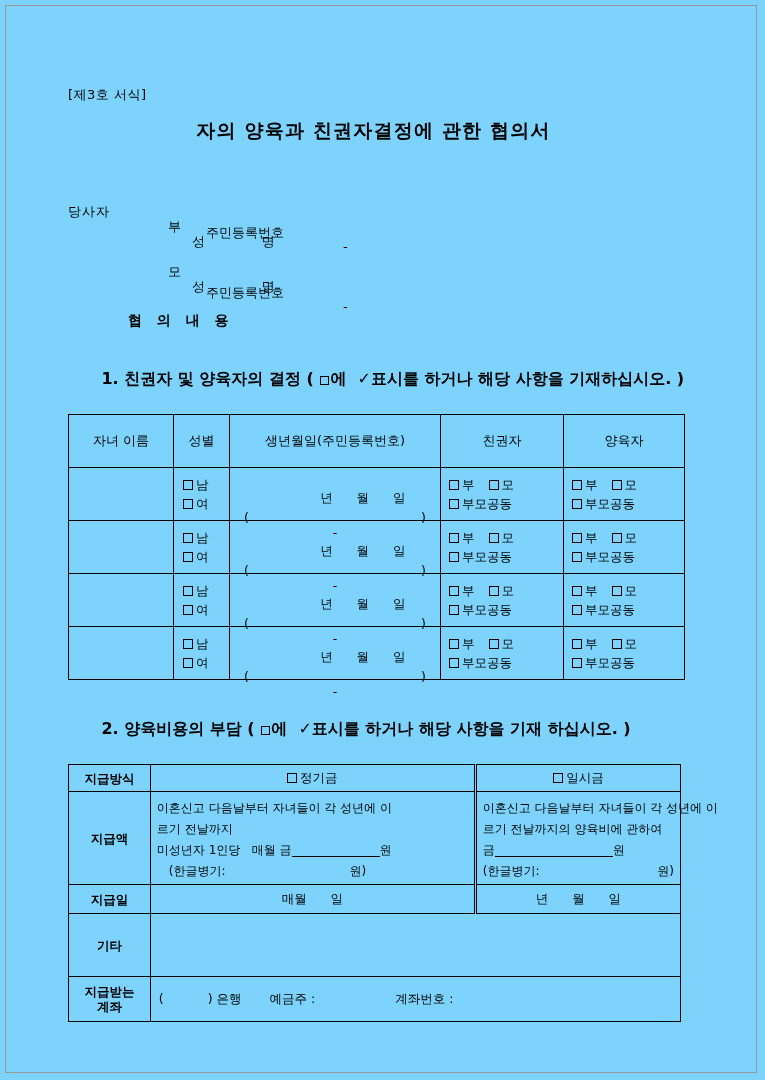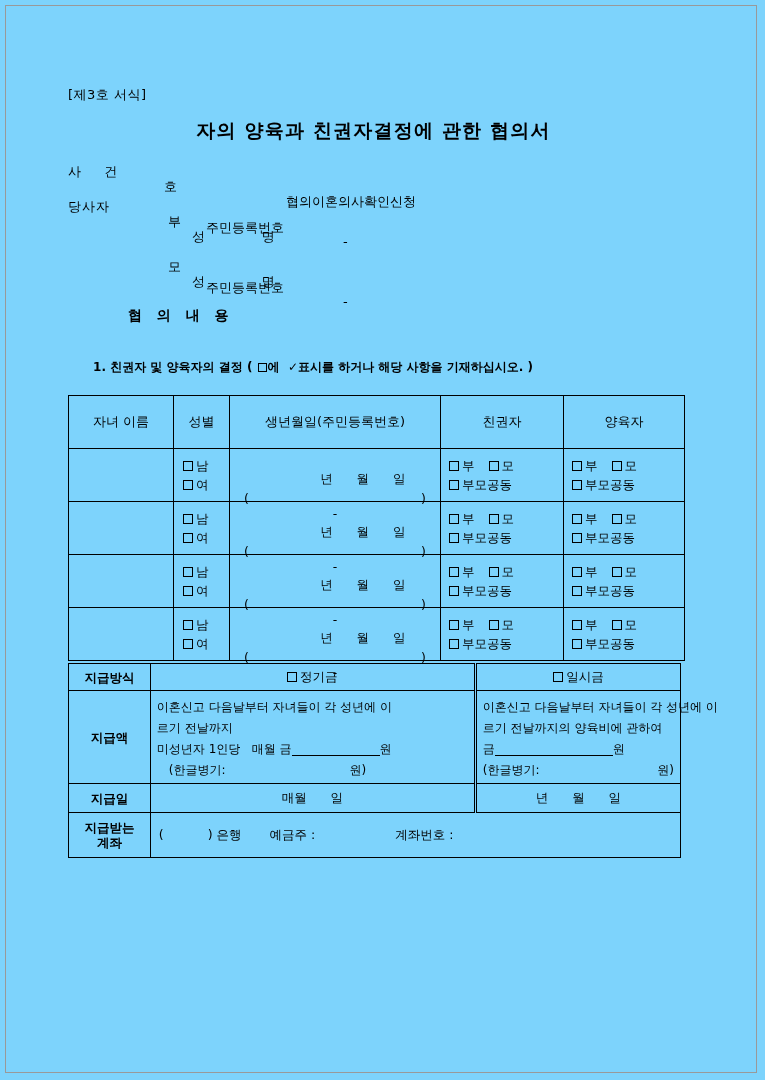--- a/index.html
+++ b/index.html
@@ -41,21 +41,21 @@
     font-size: 13px;
     letter-spacing: 0.5px;
     margin: 0 0 14px 0;
     white-space: pre;
   }
   .doc-title {
     text-align: center;
     font-size: 19px;
     font-weight: bold;
     letter-spacing: 1.2px;
-    margin: 0 0 4px 0;
+    margin: 0 0 30px 0;
     padding-right: 14px;
     white-space: pre;
   }
   .kv-line {
     position: relative;
     height: 21px;
     font-size: 13px;
     white-space: pre;
   }
   .kv-line .lab {
@@ -108,21 +108,21 @@
     text-align: left;
     font-size: 14px;
     font-weight: bold;
     letter-spacing: 5px;
     margin: 22px 0 20px 0;
     padding-right: 0px;
     padding-left: 60px;
     white-space: pre;
   }
   .q-head {
-    font-size: 12px;
+    font-size: 16px;
     font-weight: bold;
     margin: 0 0 5px 0;
     letter-spacing: 0px;
     white-space: pre;
   }
   .q-head .cbx {
     display: inline-block;
     width: 9px;
     height: 9px;
     border: 1px solid #000;
@@ -272,25 +272,20 @@
 
 <div class="page">
   <div class="page-border"></div>
 
   <div class="content">
 
     <div class="form-no">[제3호 서식]</div>
 
     <div class="doc-title">자의 양육과 친권자결정에 관한 협의서</div>
 
-    <div class="kv-line">
-      <span class="lab">사  건</span>
-      <span class="lab2">호</span>
-      <span class="val">협의이혼의사확인신청</span>
-    </div>
 
     <div class="spacer-14"></div>
 
     <div class="row-party">
       <span class="p-role">당사자</span>
       <span class="p-rel">부</span>
       <span class="p-name">성     명</span>
     </div>
     <div class="row-party">
       <span class="p-rrn">주민등록번호</span>
@@ -423,20 +418,23 @@
           <div class="pc-stack"><span class="cb"></span><span>부모공동</span></div>
         </td>
         <td class="c-cust">
           <div class="pc-stack"><span class="cb"></span><span>부</span><span class="sp"></span><span class="cb"></span><span>모</span></div>
           <div class="pc-stack"><span class="cb"></span><span>부모공동</span></div>
         </td>
       </tr>
     </tbody>
       </table>
 
+    <div class="q-head" style="margin-top:20px;">
+      <span>2. 양육비용의 부담 ( </span><span class="cbx"></span><span>에  </span><span class="chk">✓</span><span>표시를 하거나 해당 사항을 기재 하십시오. )</span>
+    </div>
 
     <table class="ftable t2">
       <tbody>
 
       <tr class="r-method">
         <td class="lbl">지급방식</td>
         <td class="mid-l">
           <span class="pay-cell"><span class="cb"></span><span>정기금</span></span>
         </td>
         <td class="mid-r dbl-left" colspan="2">
@@ -467,20 +465,24 @@
       <tr class="r-date">
         <td class="lbl">지급일</td>
         <td class="mid-l">
           <span class="date-line">매월      일</span>
         </td>
         <td class="mid-r dbl-left" colspan="2">
           <span class="date-line">년      월      일</span>
         </td>
       </tr>
 
+      <tr class="r-etc">
+        <td class="lbl">기타</td>
+        <td colspan="3"></td>
+      </tr>
 
       <tr class="r-acct">
         <td class="lbl">
           <div>지급받는</div>
           <div>계좌</div>
         </td>
         <td colspan="3">
           <div class="acct-line"><span>(</span><span class="blank"></span><span>) 은행</span><span class="gap2"></span><span>예금주 :</span><span class="gap3"></span><span>계좌번호 :</span></div>
         </td>
       </tr>

